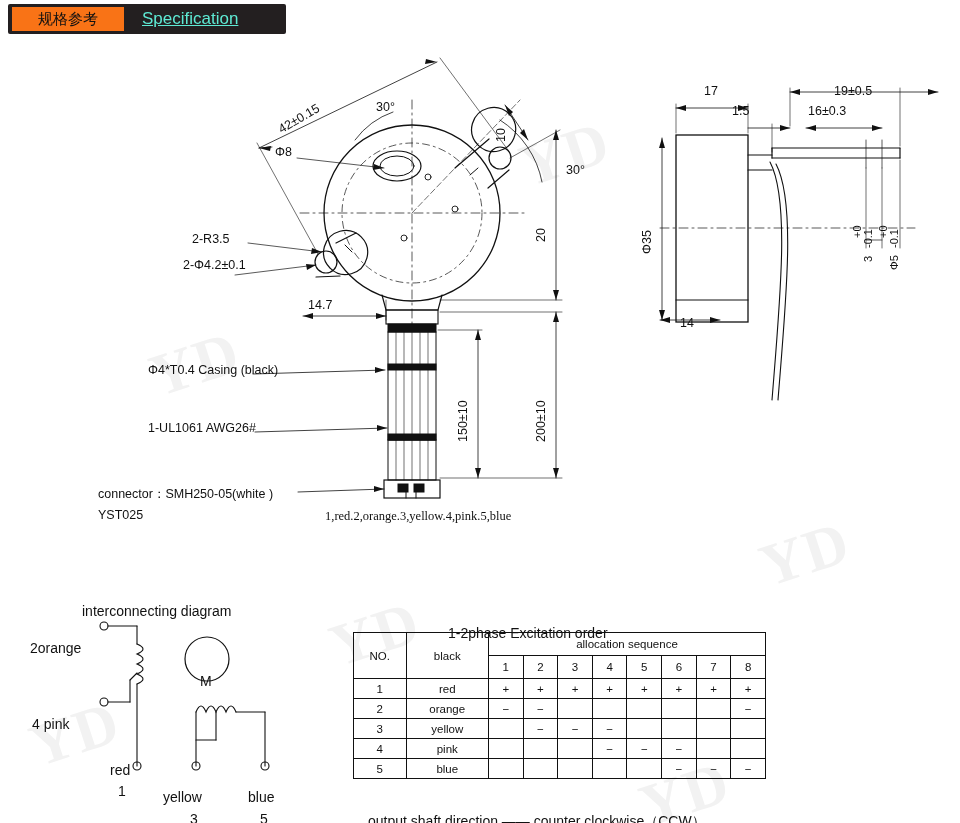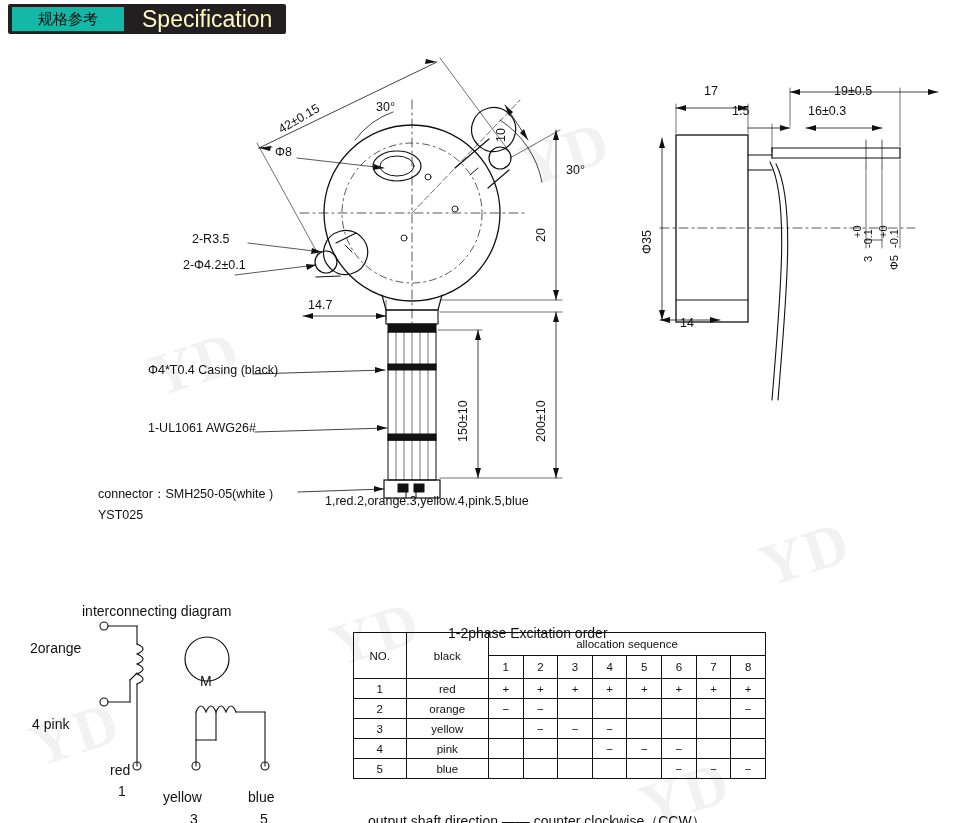--- a/index.html
+++ b/index.html
@@ -34,34 +34,35 @@
     left: 8px; top: 4px;
     width: 278px; height: 30px;
     background: #231f20;
     border-radius: 2px;
     z-index: 3;
   }
   #header .cn {
     position: absolute;
     left: 4px; top: 3px;
     width: 112px; height: 24px;
-    background: #14b8a6;
+    background: #f97316;
     color: #111;
     font-size: 15px;
     line-height: 24px;
     text-align: center;
     font-family: "DejaVu Sans", sans-serif;
   }
   #header .en {
     position: absolute;
     left: 134px; top: 3px;
-    color: #fef9c3;
-    font-size: 23px;
+    color: #5eead4;
+    font-size: 17px;
     line-height: 24px;
     font-family: "Liberation Sans", sans-serif;
+    text-decoration: underline;
   }
 
   
   .t {
     position: absolute;
     font-size: 12.5px;
     white-space: nowrap;
     z-index: 3;
     font-family: "Liberation Sans", sans-serif;
     color: #111;
@@ -303,21 +304,21 @@
 <div class="t rot-90" style="left:548px; top:228px;">20</div>
 <div class="t" style="left:192px; top:232px;">2-R3.5</div>
 <div class="t" style="left:183px; top:258px;">2-Φ4.2±0.1</div>
 <div class="t" style="left:308px; top:298px;">14.7</div>
 <div class="t" style="left:148px; top:363px;">Φ4*T0.4 Casing (black)</div>
 <div class="t" style="left:148px; top:421px;">1-UL1061 AWG26#</div>
 <div class="t rot-90" style="left:470px; top:428px;">150±10</div>
 <div class="t rot-90" style="left:548px; top:428px;">200±10</div>
 <div class="t" style="left:98px; top:486px;">connector：SMH250-05(white )</div>
 <div class="t" style="left:98px; top:508px;">YST025</div>
-<div class="t" style="left:325px; top:494px;">1,red.2,orange.3,yellow.4,pink.5,blue</div>
+<div class="t" style="left:325px; top:509px;font-family:Liberation Serif, serif;">1,red.2,orange.3,yellow.4,pink.5,blue</div>
 
 <div class="t" style="left:704px; top:84px;">17</div>
 <div class="t" style="left:732px; top:104px;">1.5</div>
 <div class="t" style="left:834px; top:84px;">19±0.5</div>
 <div class="t" style="left:808px; top:104px;">16±0.3</div>
 <div class="t rot-90" style="left:654px; top:240px;">Φ35</div>
 <div class="t" style="left:680px; top:316px;">14</div>
 <div class="t sm rot-90" style="left:863px; top:226px;">+0</div>
 <div class="t sm rot-90" style="left:874px; top:236px;">-0.1</div>
 <div class="t sm rot-90" style="left:874px; top:250px;">3</div>

